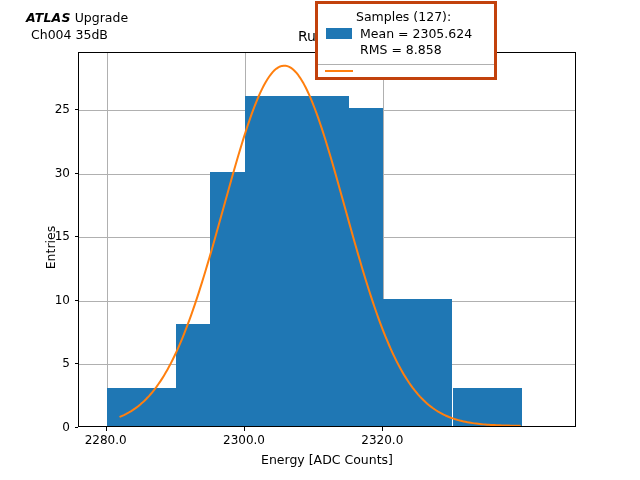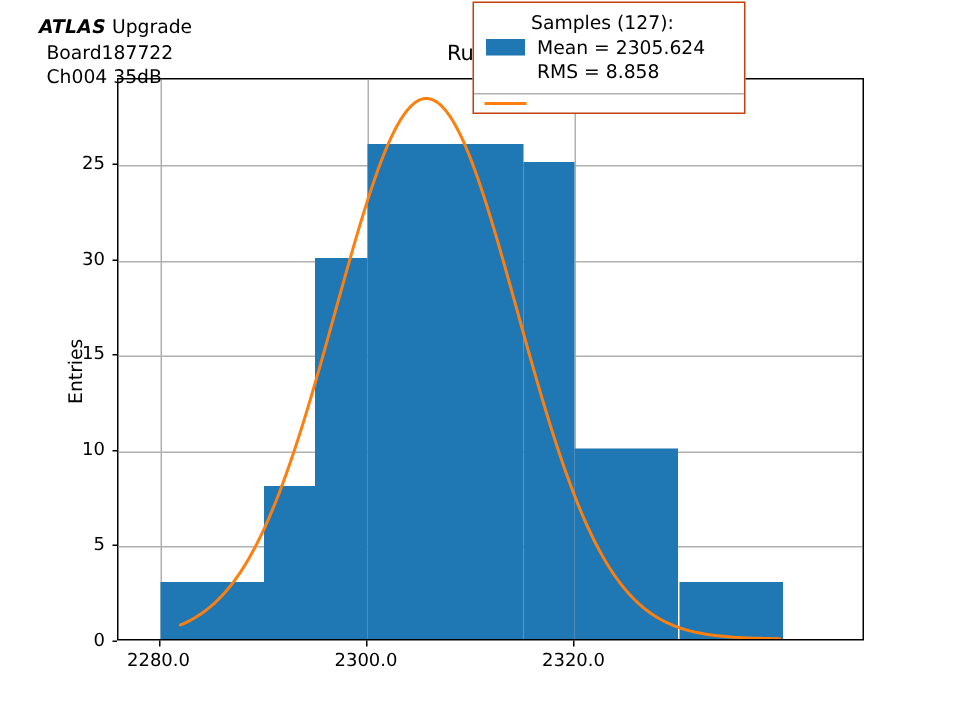--- a/index.html
+++ b/index.html
@@ -142,21 +142,21 @@
   }
   #atlas-annotation .sub-line { display: block; padding-left: 5px; }
 
   
   #legend {
     position: absolute;
     left: 315px;
     top: 1px;
     width: 182px;
     box-sizing: border-box;
-    border: 1px solid #c2410c;
+    border: 3px solid #c2410c;
     background: #ffffff;
     font-size: 12.5px;
     z-index: 5;
   }
   .legend-entry {
     display: flex;
     align-items: center;
     padding: 5px 6px 5px 4px;
   }
   .legend-entry + .legend-entry { border-top: 1px solid #b0b0b0; }
@@ -228,27 +228,27 @@
       <div class="ytick-mark" style="left: 74.5px; top: 299.881px;"></div>
       <div class="ytick-label" style="left: 30px; width: 40px; top: 299.881px; text-align: right;">10</div>
       <div class="ytick-mark" style="left: 74.5px; top: 236.322px;"></div>
       <div class="ytick-label" style="left: 30px; width: 40px; top: 236.322px;">15</div>
       <div class="ytick-mark" style="left: 74.5px; top: 172.763px;"></div>
       <div class="ytick-label" style="left: 30px; width: 40px; top: 172.763px;">30</div>
       <div class="ytick-mark" style="left: 74.5px; top: 109.203px;"></div>
       <div class="ytick-label" style="left: 30px; width: 40px; top: 109.203px; text-align: right;">25</div>
     </div>
 
+  <div id="xlabel">Energy [ADC Counts]</div>
   <div id="ylabel">Entries</div>
 
   <div id="atlas-annotation">
     <span>
       <span class="atlas-word">ATLAS</span><span> Upgrade</span>
     </span>
-    <span class="sub-line">Board187722</span>
     <span class="sub-line">Ch004 35dB</span>
   </div>
 
   <div id="legend">
       <div class="legend-entry">
         <div class="legend-swatch-cell">
           <div class="swatch-patch" style="background: rgb(31, 119, 180);"></div>
         </div>
         <div class="legend-text">
           <span class="ln">Samples (127):</span>

